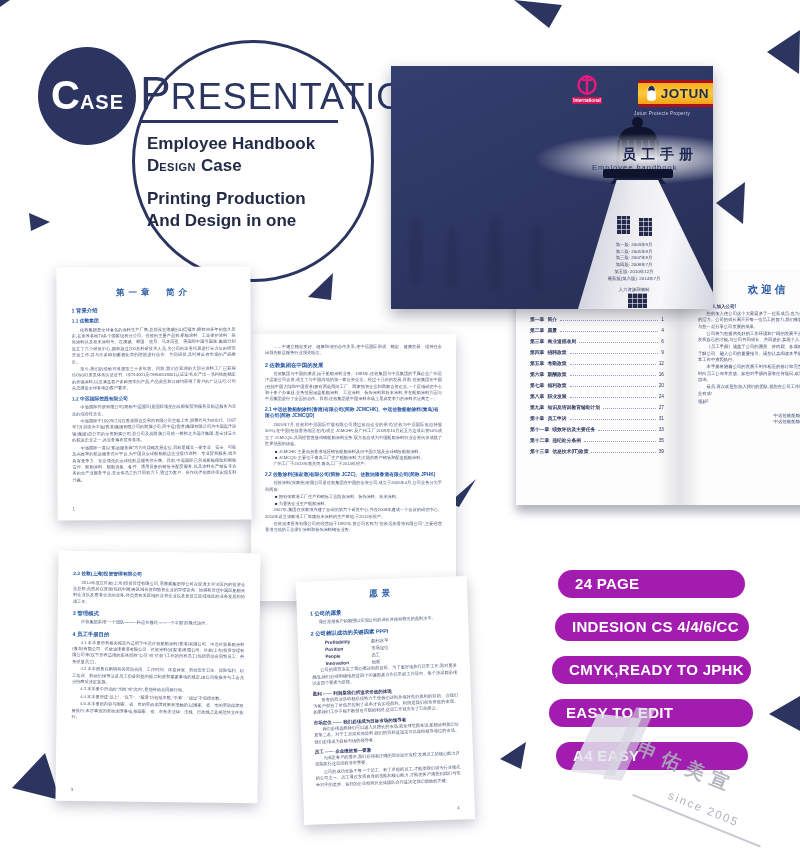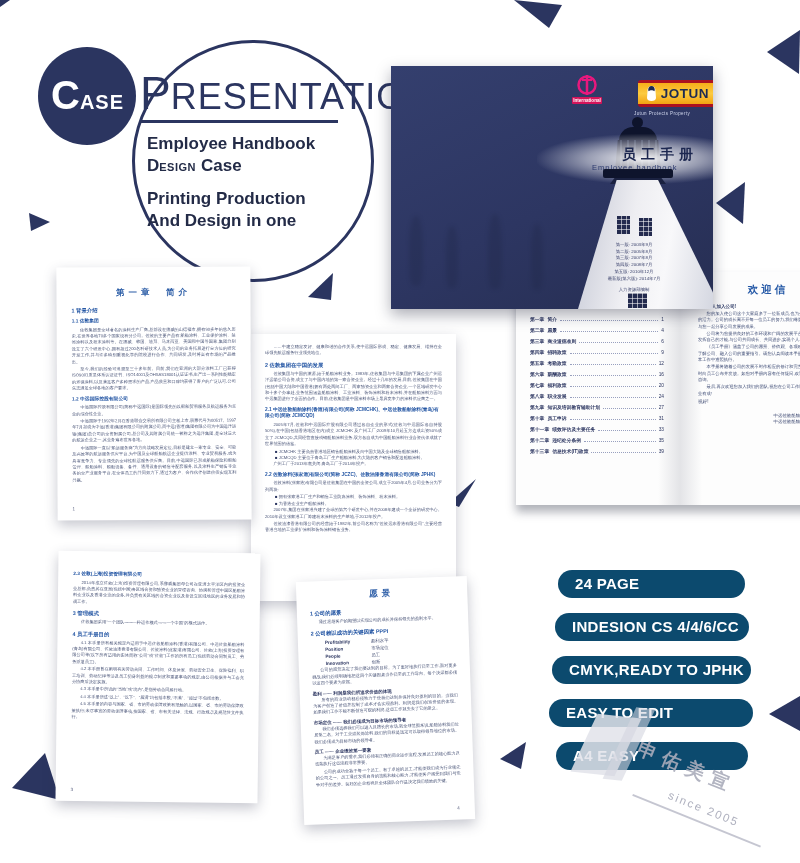--- a/index.html
+++ b/index.html
@@ -101,21 +101,21 @@
   .doc-li{font-size:4.2px;line-height:6.4px;color:#4a5578;margin:0 0 0 10px;}
   .doc-li::before{content:"■ ";color:#2b3560;}
   .pageno{position:absolute;bottom:9px;font-size:4.6px;color:#5a6181;}
   .pn-left{left:15px;} .pn-right{right:15px;}
   .pppi-row{display:flex;margin-left:14px;line-height:7px;}
   .pppi-en{width:46px;font-size:4.6px;font-weight:bold;color:#2b3560;}
   .pppi-cn{font-size:4.4px;color:#4a5578;}
 
   
   .badges{position:absolute;left:545px;top:566px;width:215px;height:252px;z-index:7;}
-  .badge{position:absolute;height:28px;border-radius:14px;background:#0c4a6e;color:#fff;
+  .badge{position:absolute;height:28px;border-radius:14px;background:#a21caf;color:#fff;
      font-size:15px;font-weight:bold;line-height:28px;padding-left:17px;box-sizing:border-box;
      letter-spacing:.3px;white-space:nowrap;overflow:hidden;}
   .badge:nth-of-type(1){left:13px;top:4px;width:187px;}
   .badge:nth-of-type(2){left:10px;top:47px;width:194px;}
   .badge:nth-of-type(3){left:7px;top:90px;width:199px;}
   .badge:nth-of-type(4){left:4px;top:133px;width:204px;}
   .badge:nth-of-type(5){left:11px;top:176px;width:192px;}
   .badge:nth-of-type(6){left:13px;top:219px;width:187px;}
 
   

